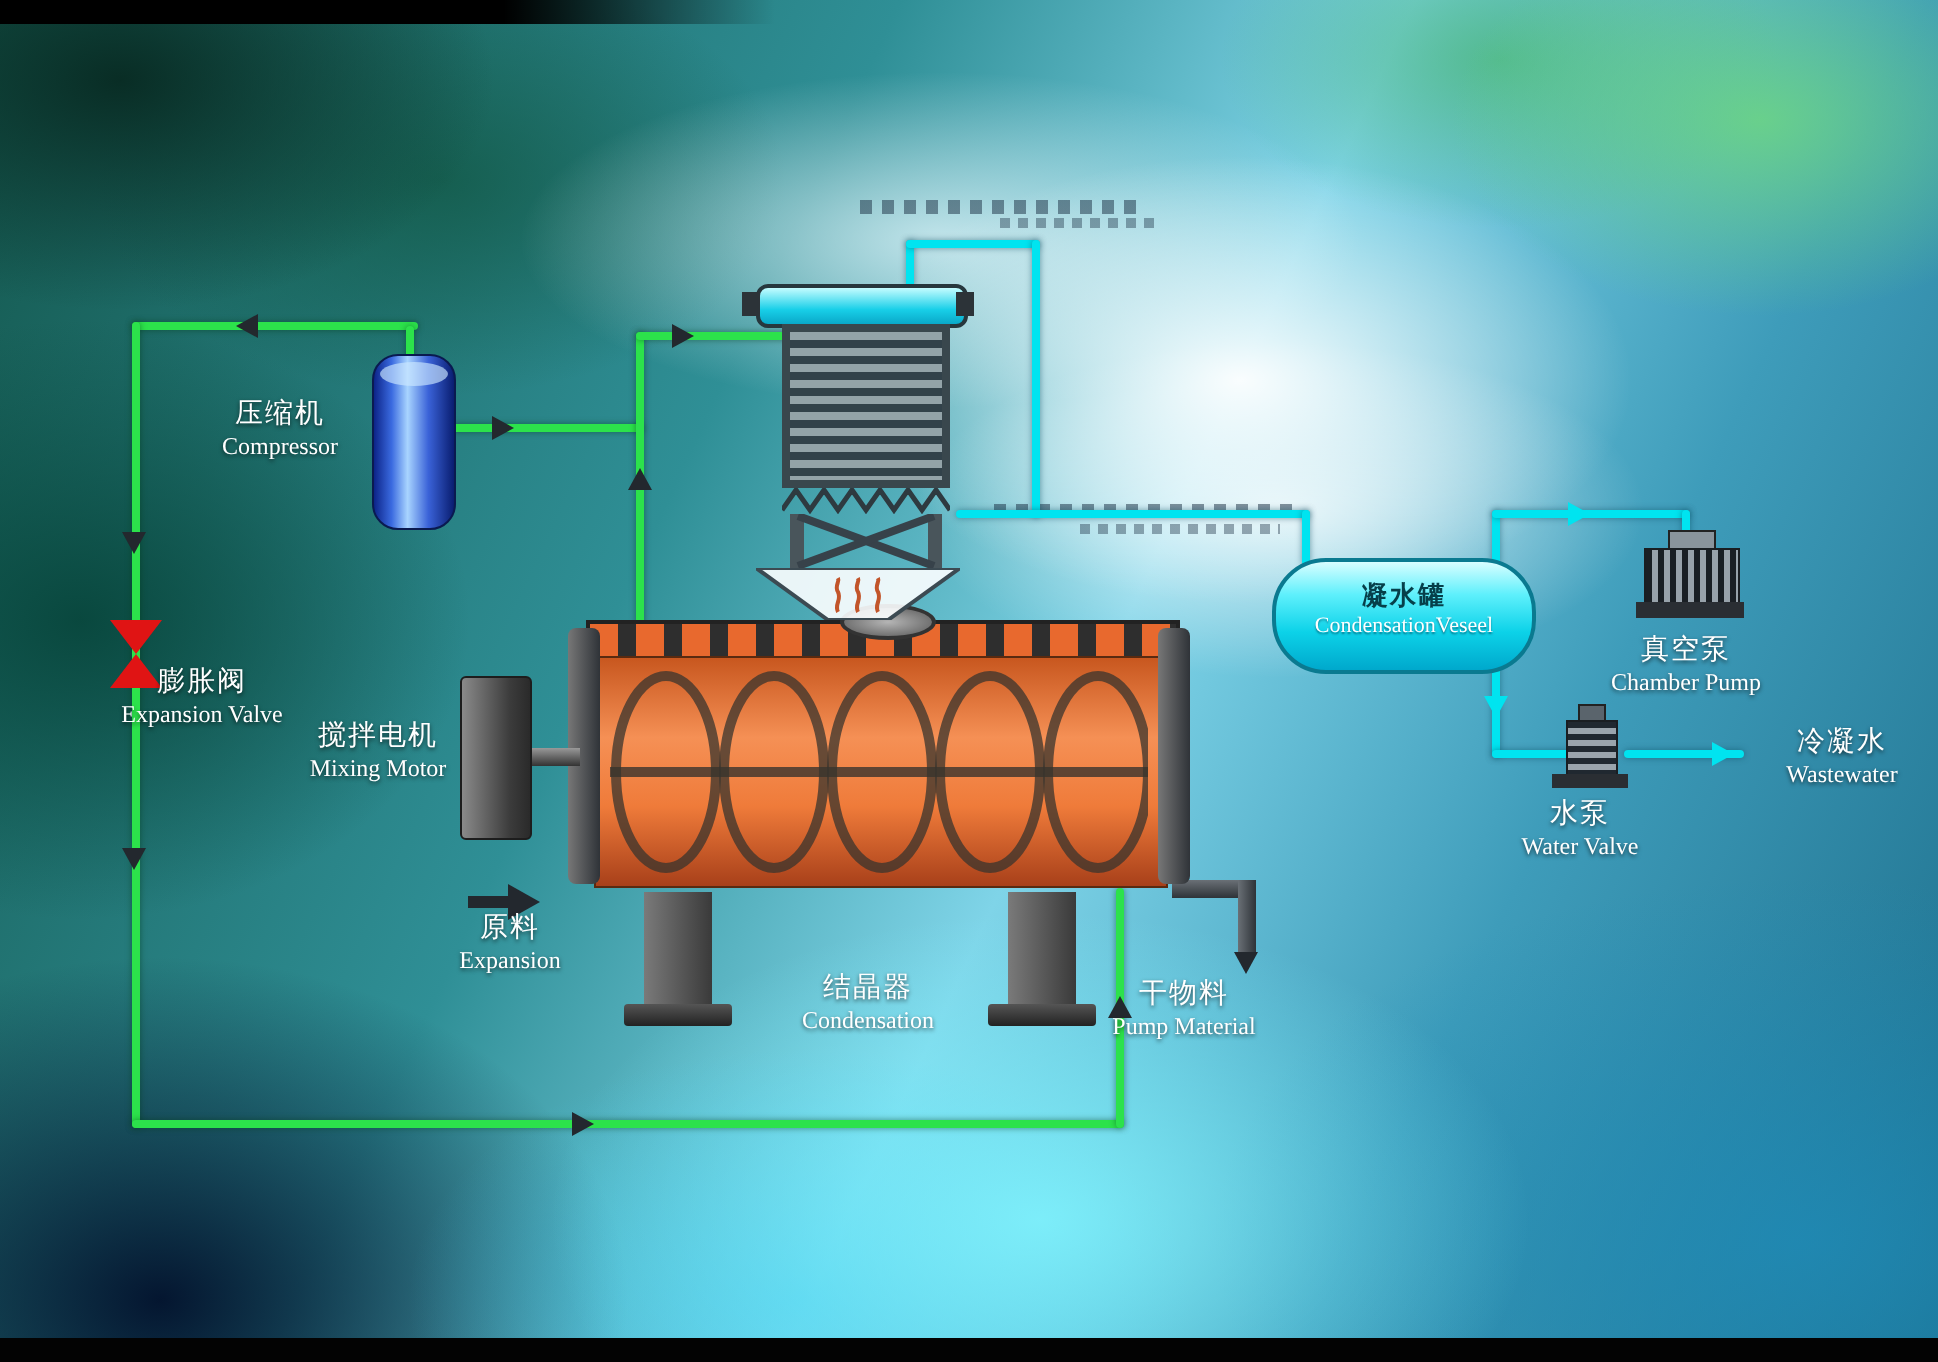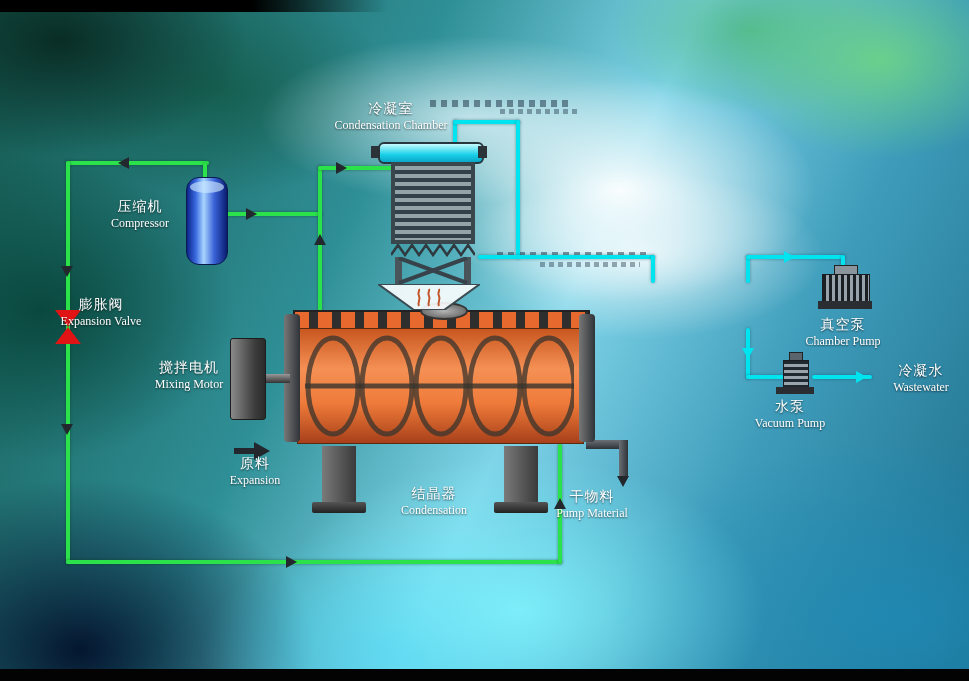--- a/index.html
+++ b/index.html
@@ -142,42 +142,42 @@
 
   <div class="comp" style="left:186px;top:177px;width:40px;height:86px;border-radius:13px;border:1px solid #0a1a50;background:linear-gradient(90deg,#0c2488 0%,#3a6ae0 22%,#a8d4ff 42%,#3a62d8 68%,#091d70 100%);">
     <div style="position:absolute;left:3px;top:3px;width:34px;height:12px;border-radius:50%;background:rgba(205,232,255,0.65);"></div>
   </div>
 
   <div class="comp" style="left:55px;top:310px;width:26px;height:34px;z-index:5;">
     <div style="position:absolute;left:0;top:0;width:0;height:0;border-left:13px solid transparent;border-right:13px solid transparent;border-top:17px solid var(--valve-red,#e01414);"></div>
     <div style="position:absolute;left:0;top:17px;width:0;height:0;border-left:13px solid transparent;border-right:13px solid transparent;border-bottom:17px solid var(--valve-red,#e01414);"></div>
   </div>
 
+  <div class="comp" style="left:636px;top:279px;width:128px;height:54px;border-radius:27px;border:2px solid #0a7a90;background:linear-gradient(180deg,#d8feff 0%,#5ff0fc 30%,#0cd2e8 65%,#00a8cc 100%);text-align:center;">
+    <div style="margin-top:8px;font-size:13px;font-weight:bold;color:#063f4a;letter-spacing:1px;">凝水罐</div>
+    <div style="font-size:11px;color:#fff;text-shadow:0 1px 1px rgba(0,60,80,.6);">CondensationVeseel</div>
+  </div>
 
   <div class="comp" style="left:818px;top:265px;width:54px;height:44px;">
     <div style="position:absolute;left:16px;top:0;width:22px;height:10px;background:#8a949c;border:1px solid #222;"></div>
     <div style="position:absolute;left:4px;top:9px;width:46px;height:27px;border:1px solid #1a1e22;background:repeating-linear-gradient(90deg,#1a1f24 0 3px,#98a2aa 3px 6px);"></div>
     <div style="position:absolute;left:0;top:36px;width:54px;height:8px;background:#2a2e33;"></div>
   </div>
 
   <div class="comp" style="left:776px;top:352px;width:38px;height:42px;">
     <div style="position:absolute;left:13px;top:0;width:12px;height:9px;background:#5a646c;border:1px solid #222;"></div>
     <div style="position:absolute;left:7px;top:8px;width:24px;height:27px;border:1px solid #1a1e22;background:repeating-linear-gradient(0deg,#202830 0 3px,#9aa4ac 3px 6px);"></div>
     <div style="position:absolute;left:0;top:35px;width:38px;height:7px;background:#2a2e33;"></div>
   </div>
 
-  <div class="label" style="left:391px;top:100px;">
-    <span class="zh">冷凝室</span>
-    <span class="en">Condensation Chamber</span>
-  </div>
   <div class="label" style="left:140px;top:198px;">
     <span class="zh">压缩机</span>
     <span class="en">Compressor</span>
   </div>
-  <div class="label" style="left:101px;top:296px;">
+  <div class="label" style="left:101px;top:332px;">
     <span class="zh">膨胀阀</span>
     <span class="en">Expansion Valve</span>
   </div>
   <div class="label" style="left:189px;top:359px;">
     <span class="zh">搅拌电机</span>
     <span class="en">Mixing Motor</span>
   </div>
   <div class="label" style="left:255px;top:455px;">
     <span class="zh">原料</span>
     <span class="en">Expansion</span>
@@ -189,20 +189,20 @@
   <div class="label" style="left:592px;top:488px;">
     <span class="zh">干物料</span>
     <span class="en">Pump Material</span>
   </div>
   <div class="label" style="left:843px;top:316px;">
     <span class="zh">真空泵</span>
     <span class="en">Chamber Pump</span>
   </div>
   <div class="label" style="left:790px;top:398px;">
     <span class="zh">水泵</span>
-    <span class="en">Vacuum Pump</span>
+    <span class="en">Water Valve</span>
   </div>
   <div class="label" style="left:890px;top:362px;margin-left:31px;">
     <span class="zh">冷凝水</span>
     <span class="en">Wastewater</span>
   </div>
 
 </div>
 
 </body></html>

